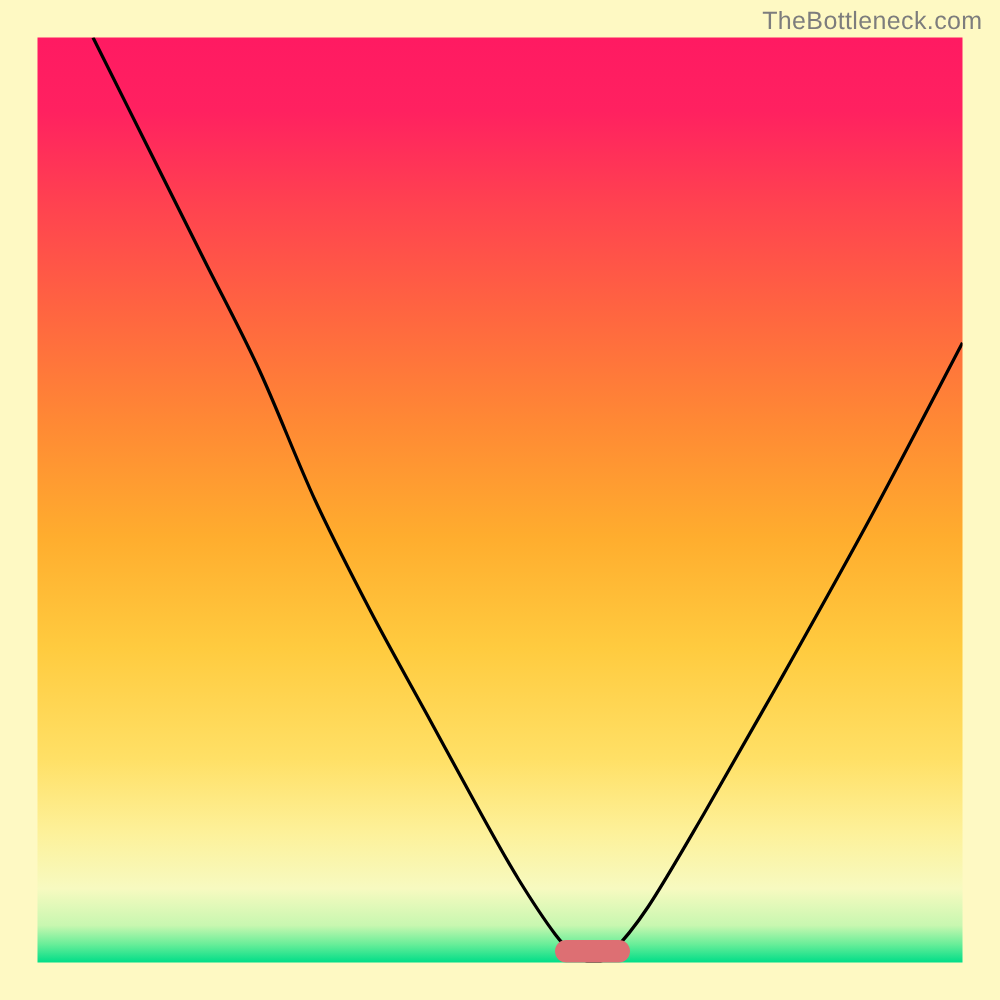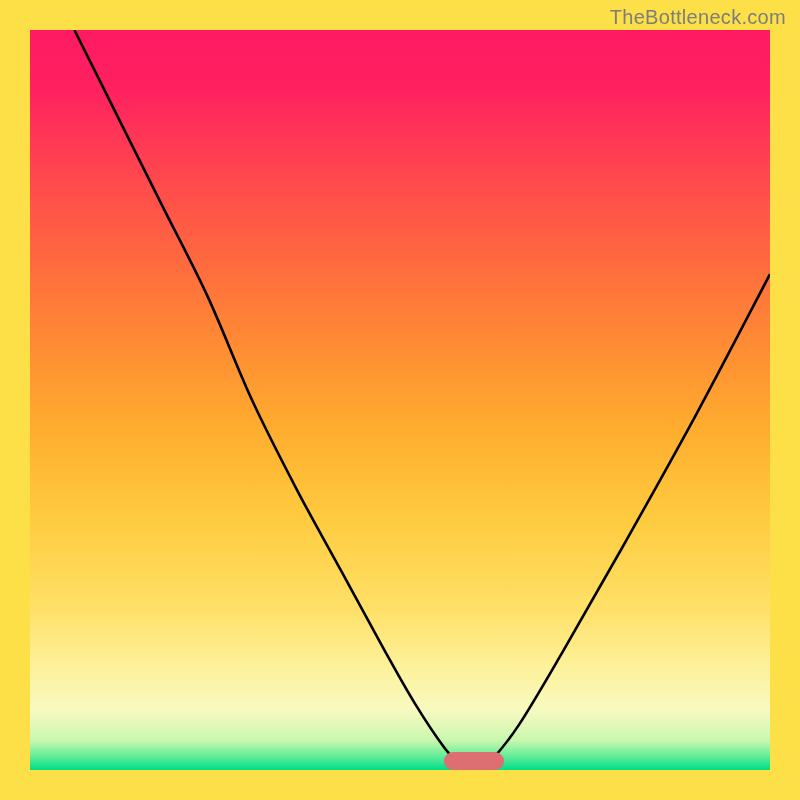--- a/index.html
+++ b/index.html
@@ -8,21 +8,21 @@
     width: 800px;
     height: 800px;
     background: #000;
     overflow: hidden;
     font-family: Arial, Helvetica, sans-serif;
   }
   .frame {
     position: relative;
     width: 800px;
     height: 800px;
-    background: #fde047;
+    background: #fef9c3;
   }
   .watermark {
     position: absolute;
     top: 6px;
     right: 14px;
     color: #7d7d7d;
     font-size: 20px;
     font-weight: 500;
     letter-spacing: 0.3px;
     z-index: 5;

